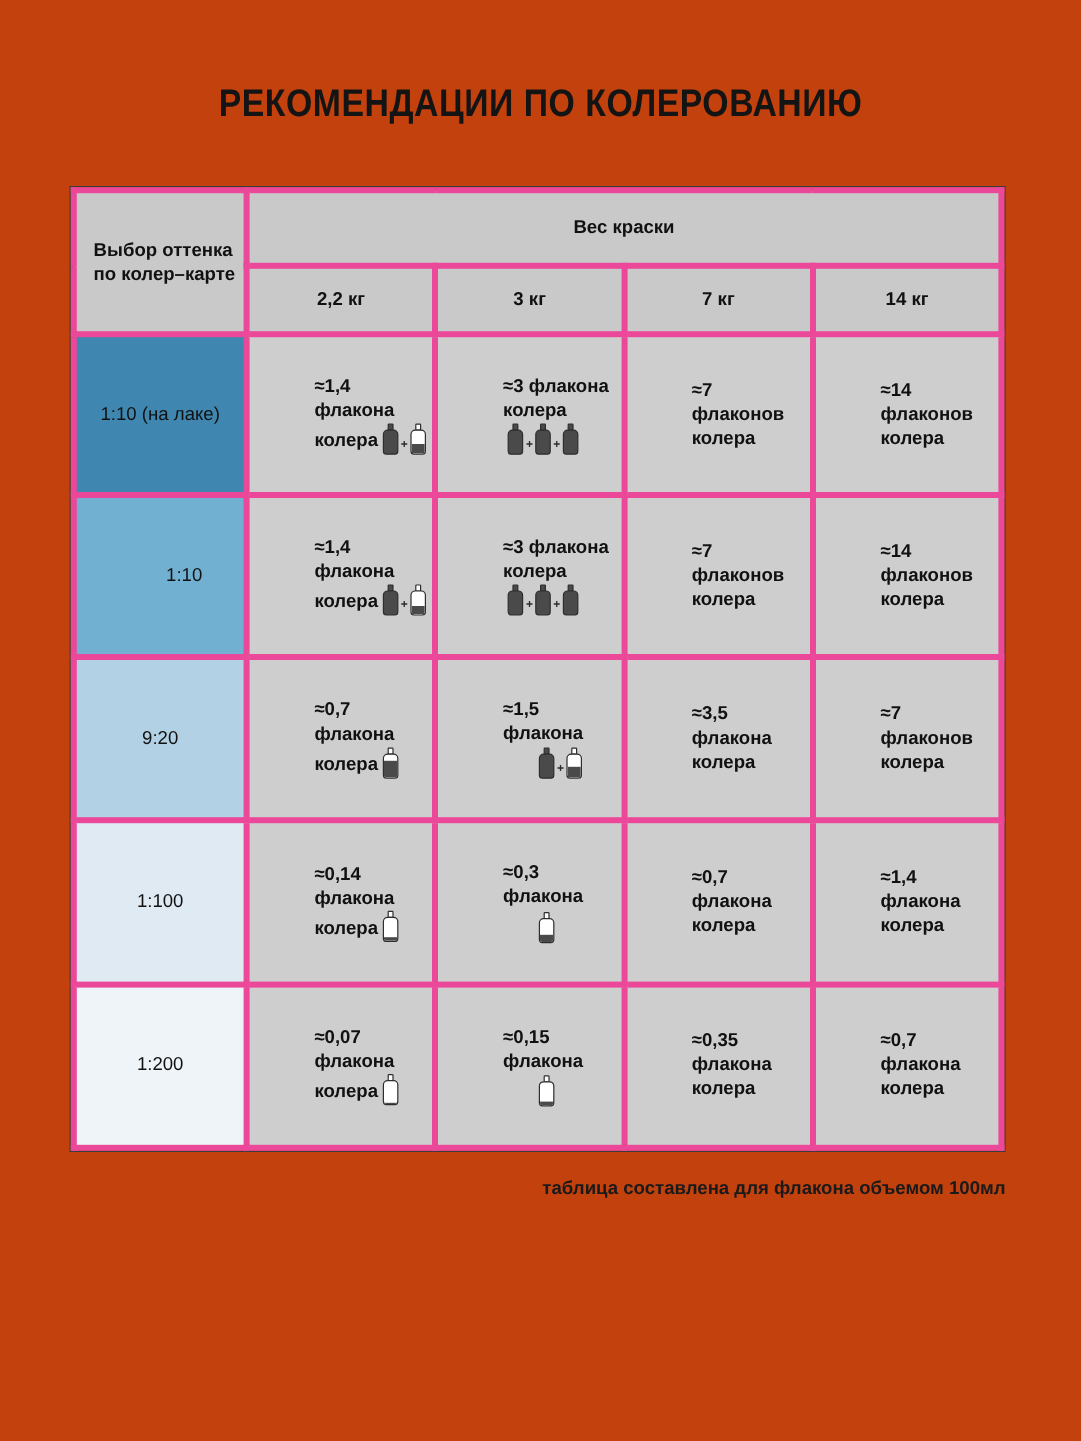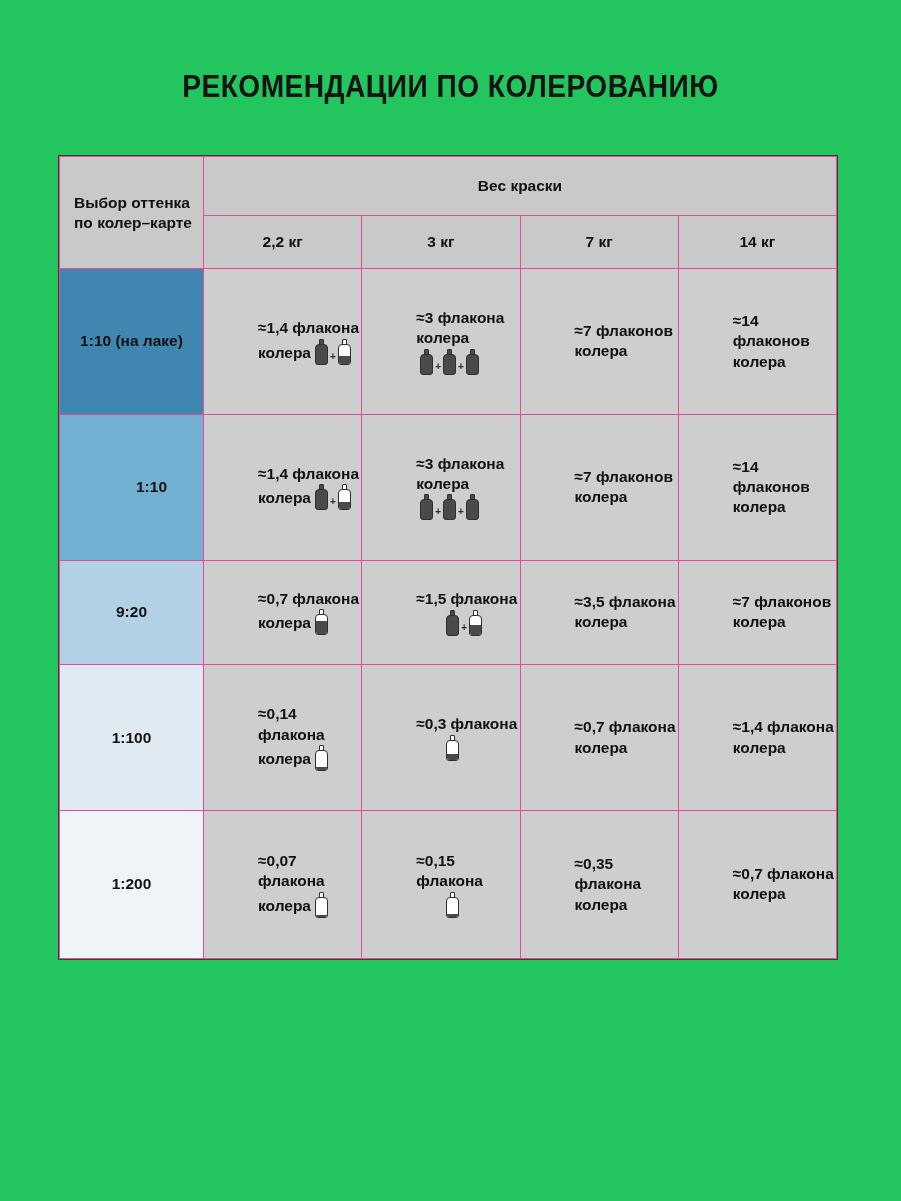--- a/index.html
+++ b/index.html
@@ -12,21 +12,21 @@
     height: 1201px;
     font-family: "Liberation Sans", sans-serif;
     color: #111111;
     overflow: hidden;
     position: relative;
   }
 
   .page {
     position: absolute;
     inset: 0;
-    background: #22c55e;
+    background: #c2410c;
   }
 
   
   .title {
     position: absolute;
     left: 0;
     top: 68px;
     width: 901px;
     text-align: center;
     font-family: "Liberation Sans Narrow", "Liberation Sans", sans-serif;
@@ -50,21 +50,21 @@
     box-sizing: border-box;
   }
   table.colour-table {
     width: 100%;
     height: 100%;
     border-collapse: collapse;
     table-layout: fixed;
   }
   table.colour-table td,
   table.colour-table th {
-    border: 1px solid #ec4899;
+    border: 5px solid #ec4899;
     padding: 0;
     margin: 0;
     vertical-align: middle;
   }
 
   
   .hdr-cell {
     background: #c9c9c9;
     font-weight: bold;
     font-size: 15.5px;
@@ -85,21 +85,21 @@
   }
   .hdr-weight {
     text-align: center;
     height: 52px;
   }
 
   
   .shade-cell {
     width: 156px;
     text-align: center;
-    font-weight: bold;
+    font-weight: normal;
     font-size: 15.5px;
     color: #111111;
   }
 
   
   .data-cell {
     background: #cecece;
     padding: 0 0 0 22px !important;
     box-sizing: border-box;
     font-weight: bold;
@@ -404,14 +404,15 @@
             </td>
             <td class="data-cell">
               <span class="cell-inner"><span class="cell-text">≈0,7 флакона
 колера</span></span>
             </td>
           </tr>
         </tbody>
     </table>
   </div>
 
+  <div class="footnote">таблица составлена для флакона объемом 100мл</div>
 
 </div>
 
 </body></html>

